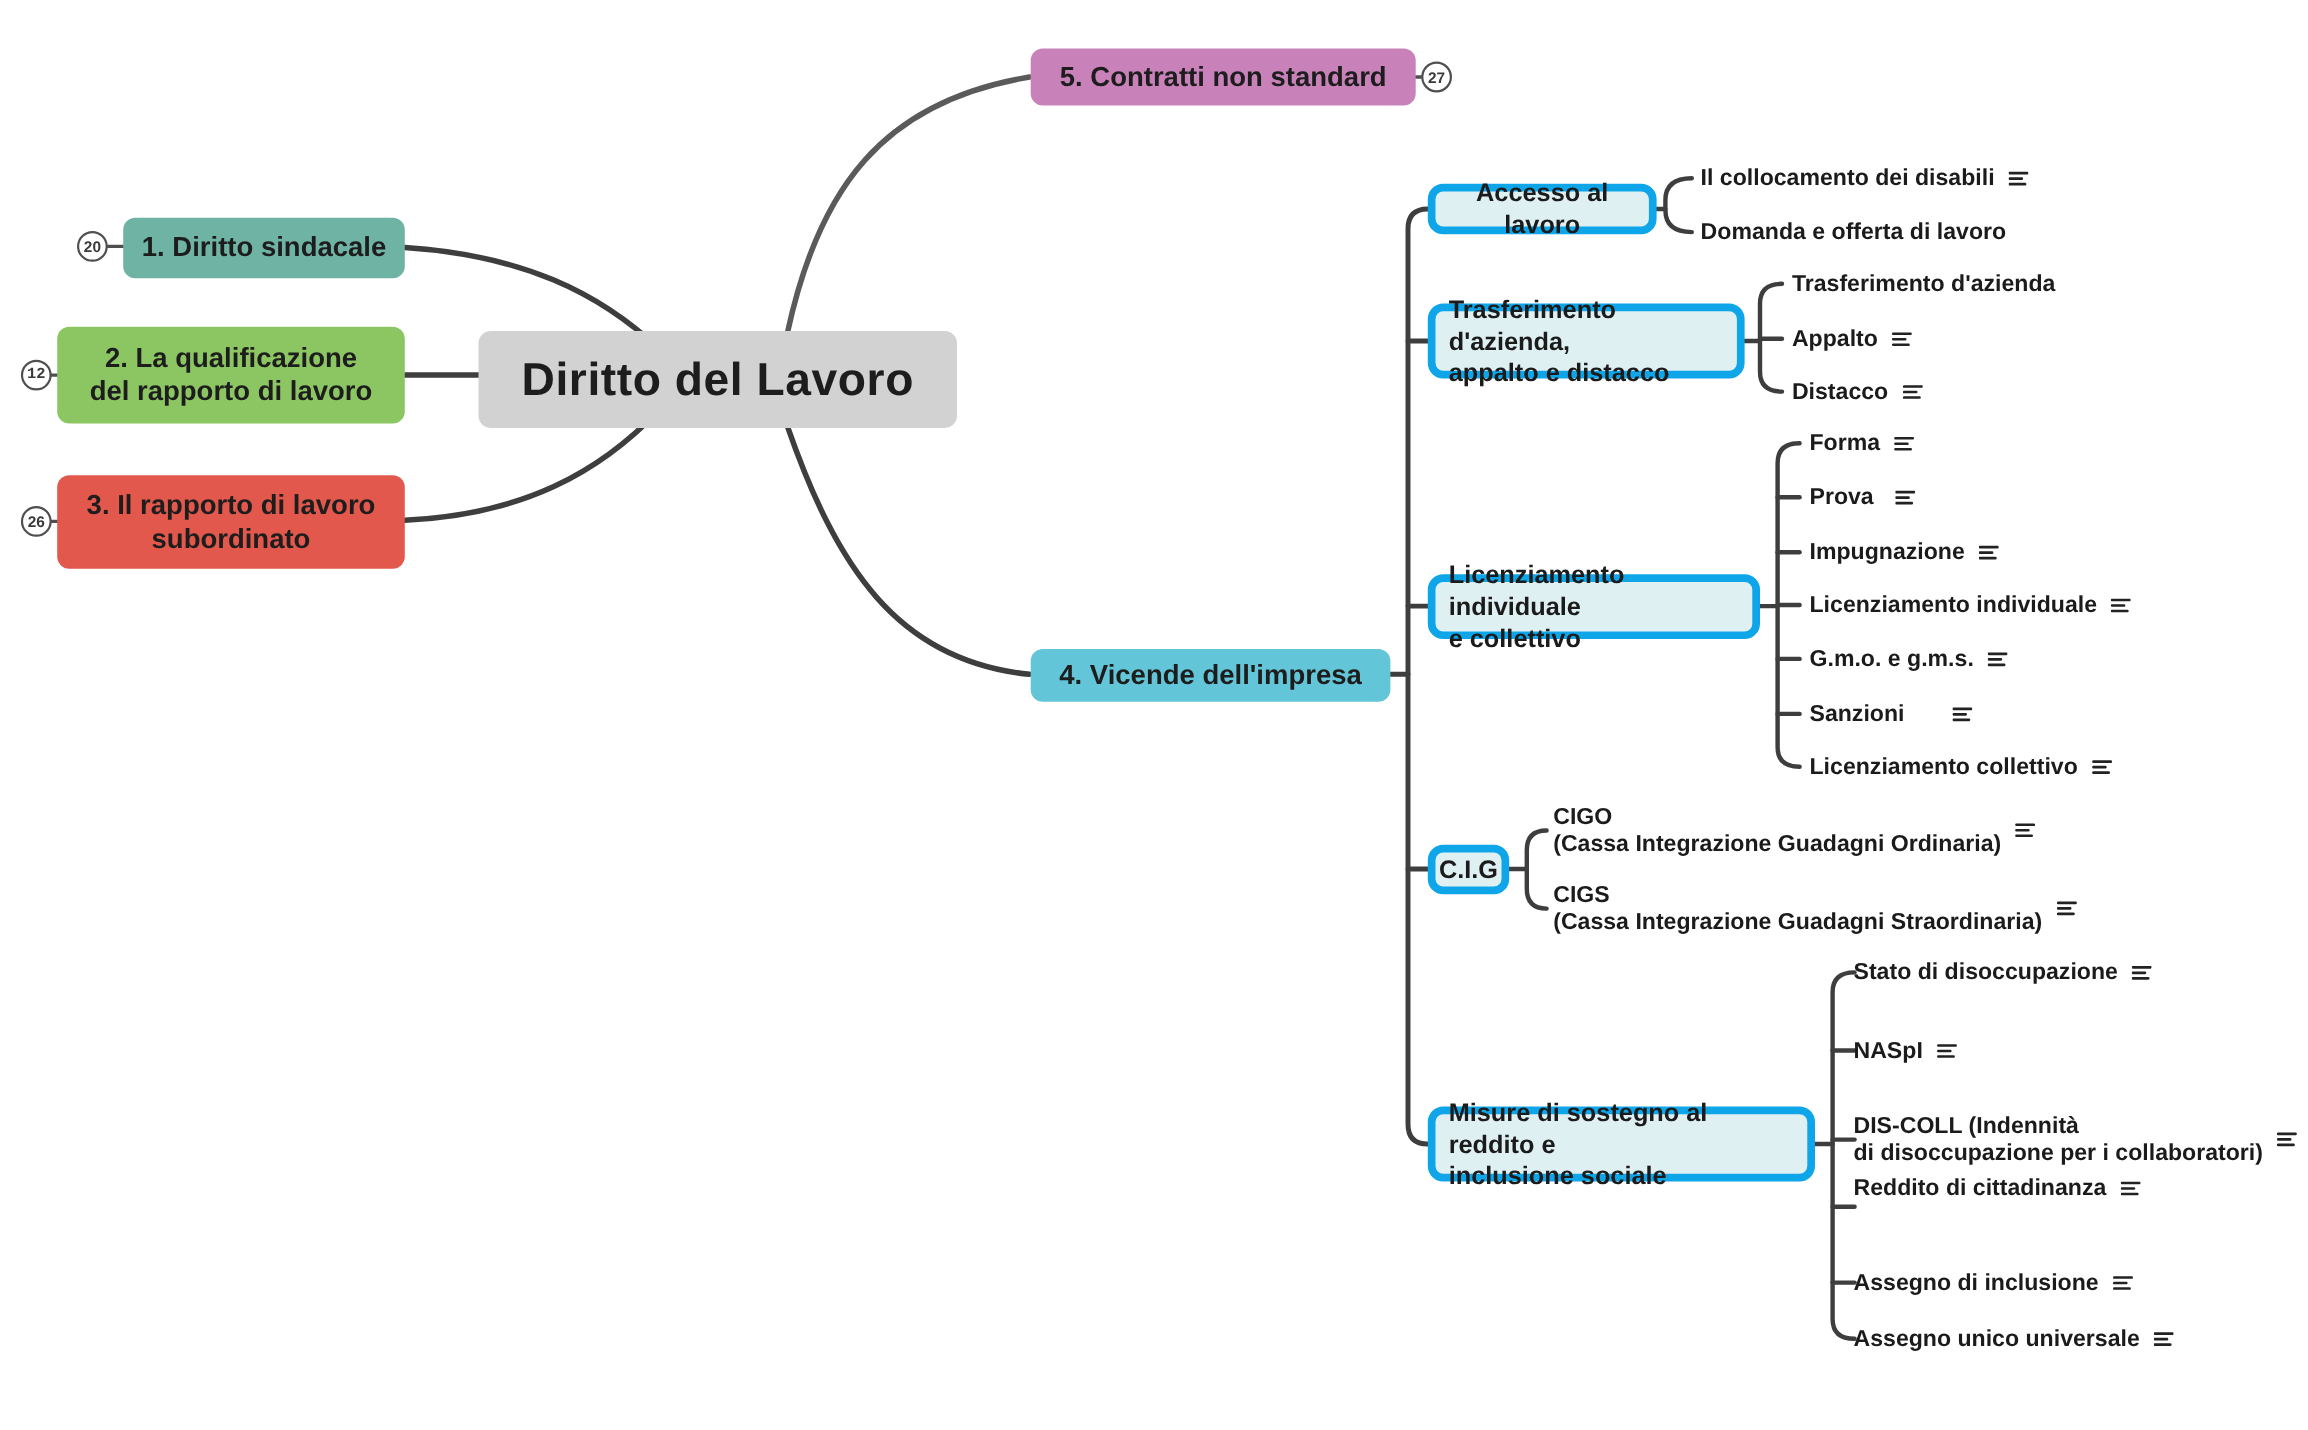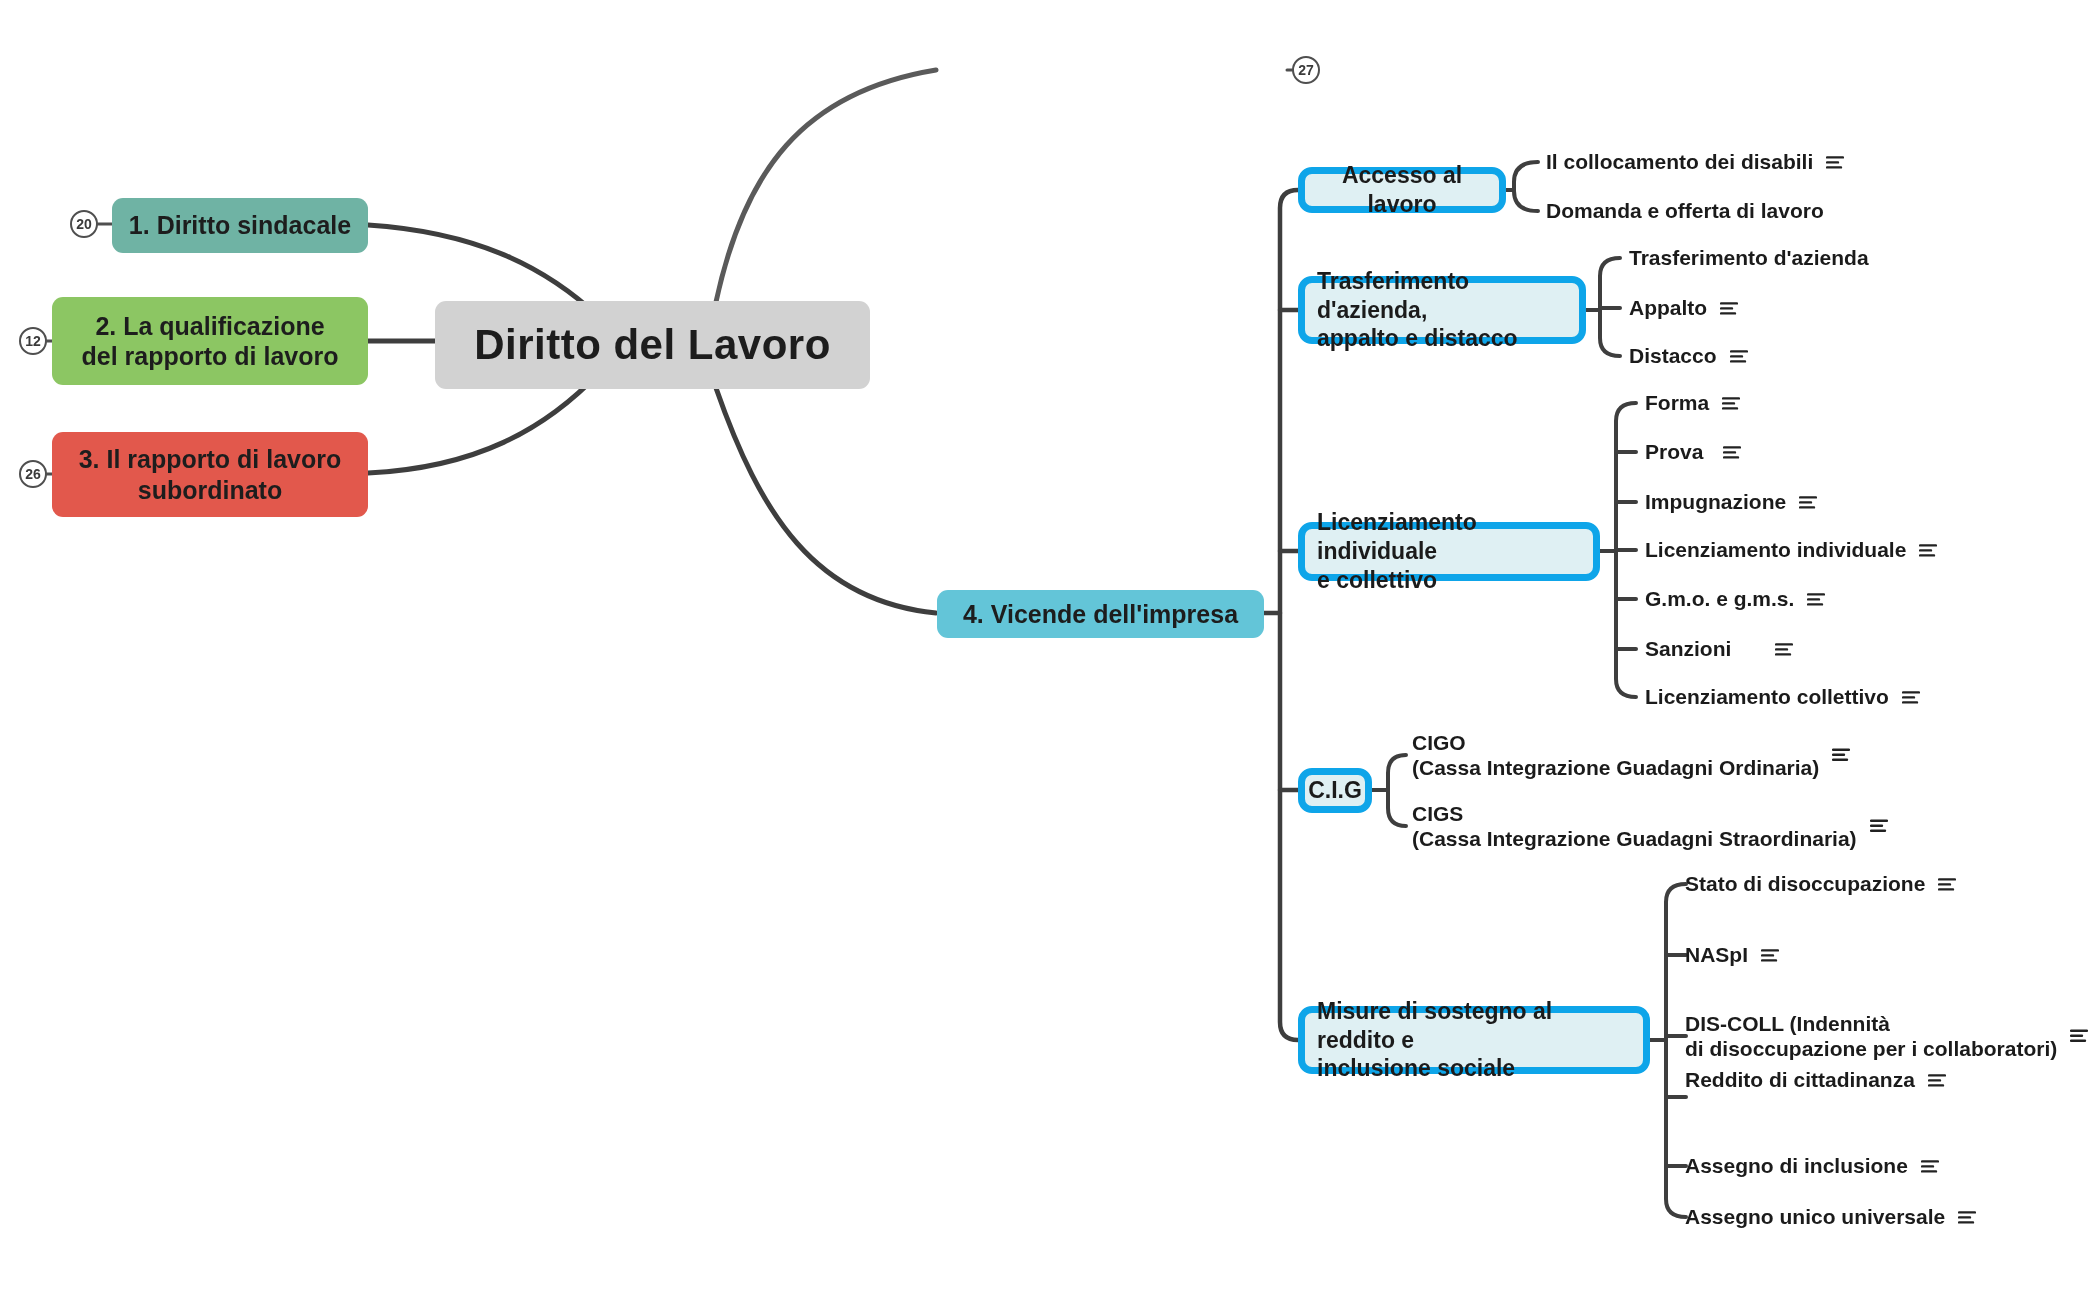--- a/index.html
+++ b/index.html
@@ -103,26 +103,27 @@
     </g>
   </svg>
 
   <div class="node root-node" style="left:435px;top:301px;width:435px;height:88px;background:#d2d2d2;">Diritto del Lavoro</div>
 
   <div class="node branch-node" style="left:112px;top:198px;width:256px;height:55px;background:#6fb3a4;">1. Diritto sindacale</div>
   <div class="badge" style="left:84px;top:224px;">20</div>
 
   <div class="node branch-node" style="left:52px;top:297px;width:316px;height:88px;background:#8cc663;">2. La qualificazione
 del rapporto di lavoro</div>
-  <div class="badge" style="left:33px;top:341px;">12</div>
+  <div class="badge" style="left:33px;top:341px;font-family:Liberation Mono, monospace;">12</div>
 
   <div class="node branch-node" style="left:52px;top:432px;width:316px;height:85px;background:#e2584c;">3. Il rapporto di lavoro
 subordinato</div>
   <div class="badge" style="left:33px;top:474px;">26</div>
 
+  <div class="node branch-node" style="left:937px;top:44px;width:350px;height:52px;background:#c981b9;">5. Contratti non standard</div>
   <div class="badge" style="left:1306px;top:70px;">27</div>
 
   <div class="node branch-node" style="left:937px;top:590px;width:327px;height:48px;background:#63c5d8;">4. Vicende dell'impresa</div>
 
   <div class="subbox centered" style="left:1298px;top:167px;width:208px;height:46px;">Accesso al lavoro</div>
 
   <div class="subbox" style="left:1298px;top:276px;width:288px;height:68px;">Trasferimento d'azienda,
 appalto e distacco</div>
 
   <div class="subbox" style="left:1298px;top:522px;width:302px;height:59px;">Licenziamento individuale

